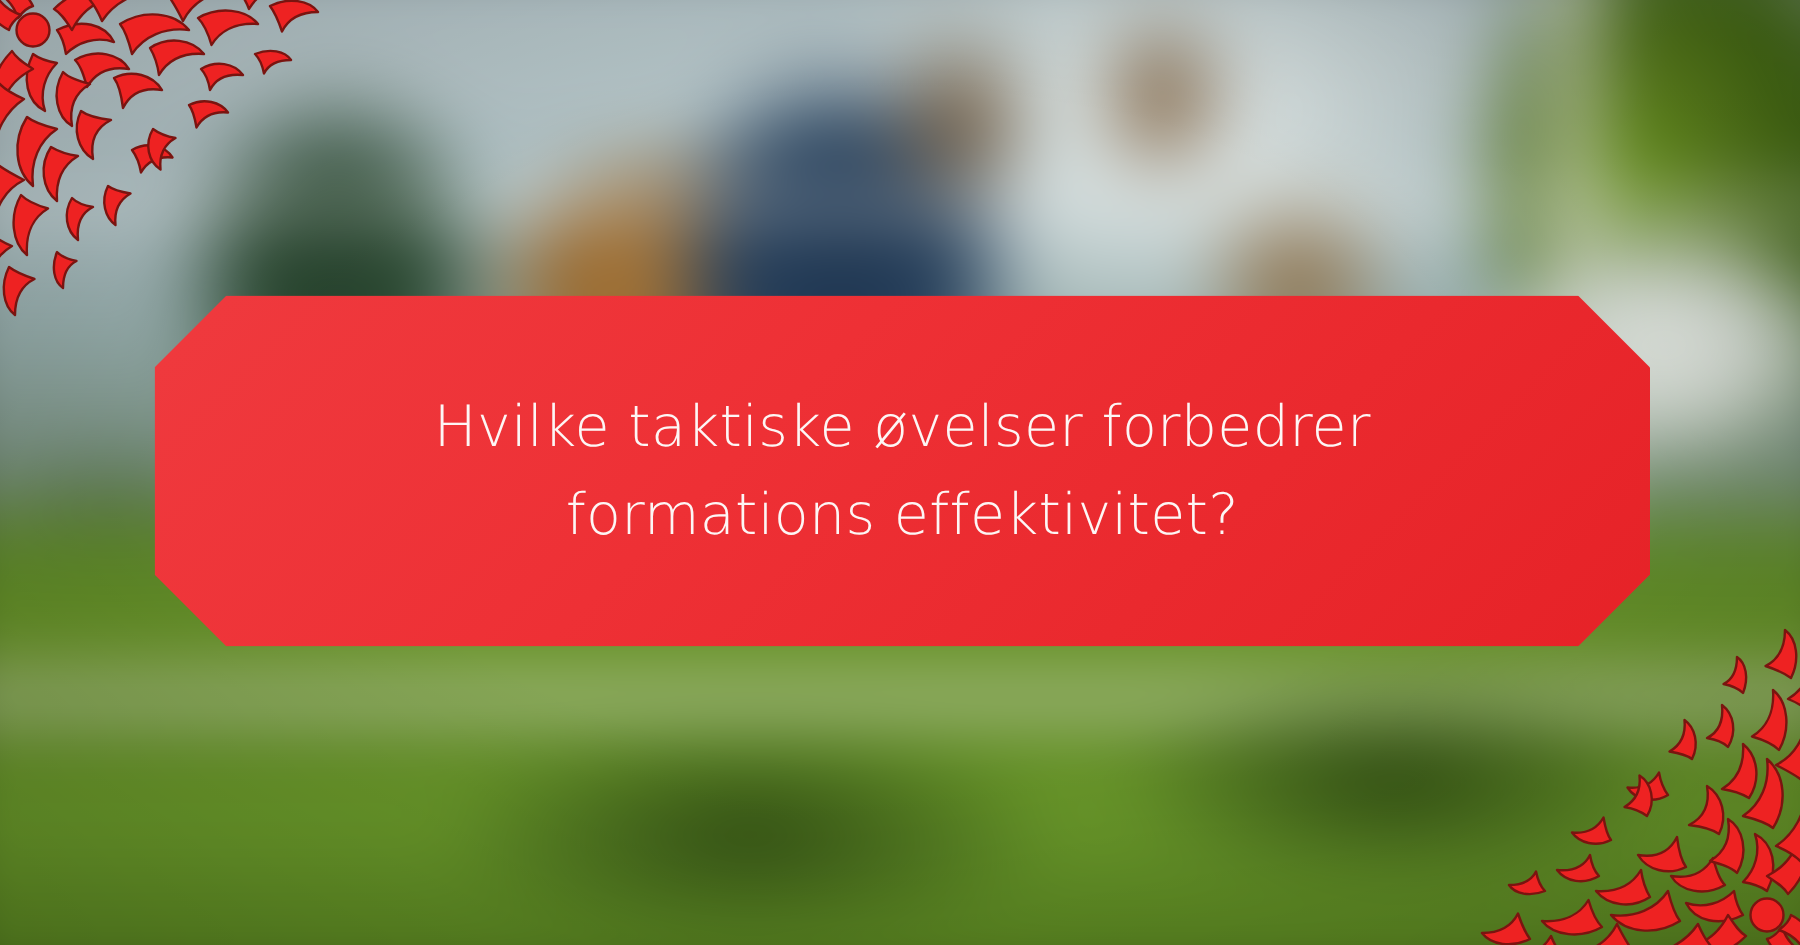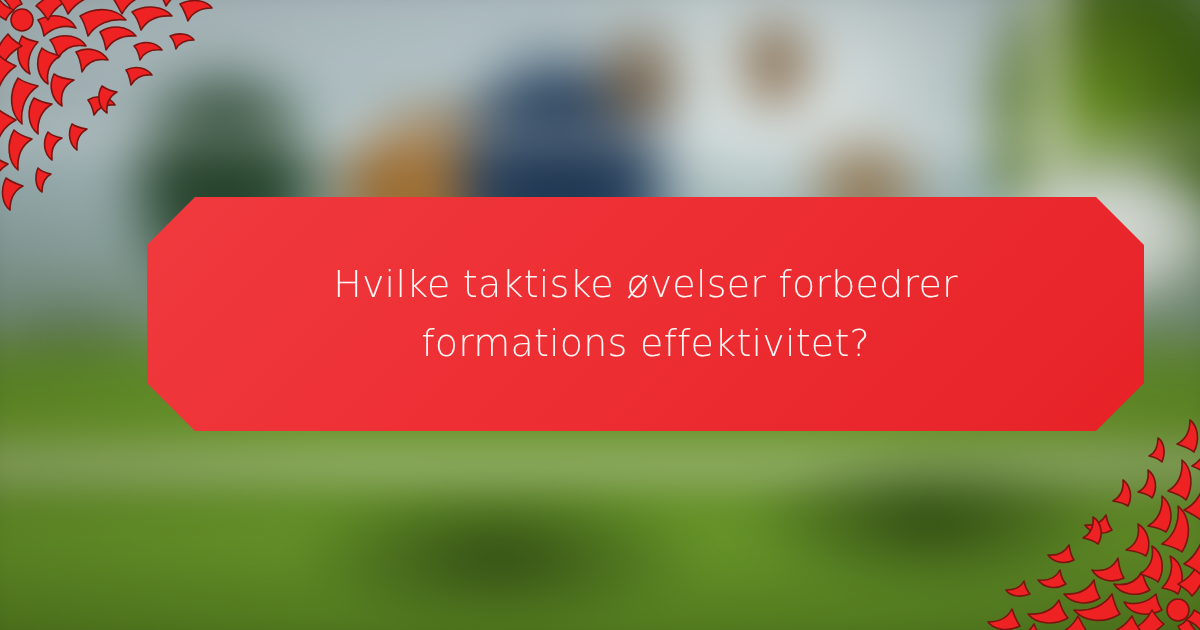--- a/index.html
+++ b/index.html
@@ -129,21 +129,20 @@
       100% calc(100% - 48px),
       calc(100% - 48px) 100%,
       48px 100%,
       0 calc(100% - 48px),
       0 48px);
     display: flex;
     align-items: center;
     justify-content: center;
     box-sizing: border-box;
     padding: 10px 70px;
-    margin-left: 44px;
   }
   #banner-title {
     margin: 0;
     color: #fdf6f5;
     font-family: "DejaVu Sans", "Liberation Sans", sans-serif;
     font-size: 38px;
     font-weight: 300;
     line-height: 1.55;
     text-align: center;
     letter-spacing: 0.2px;

